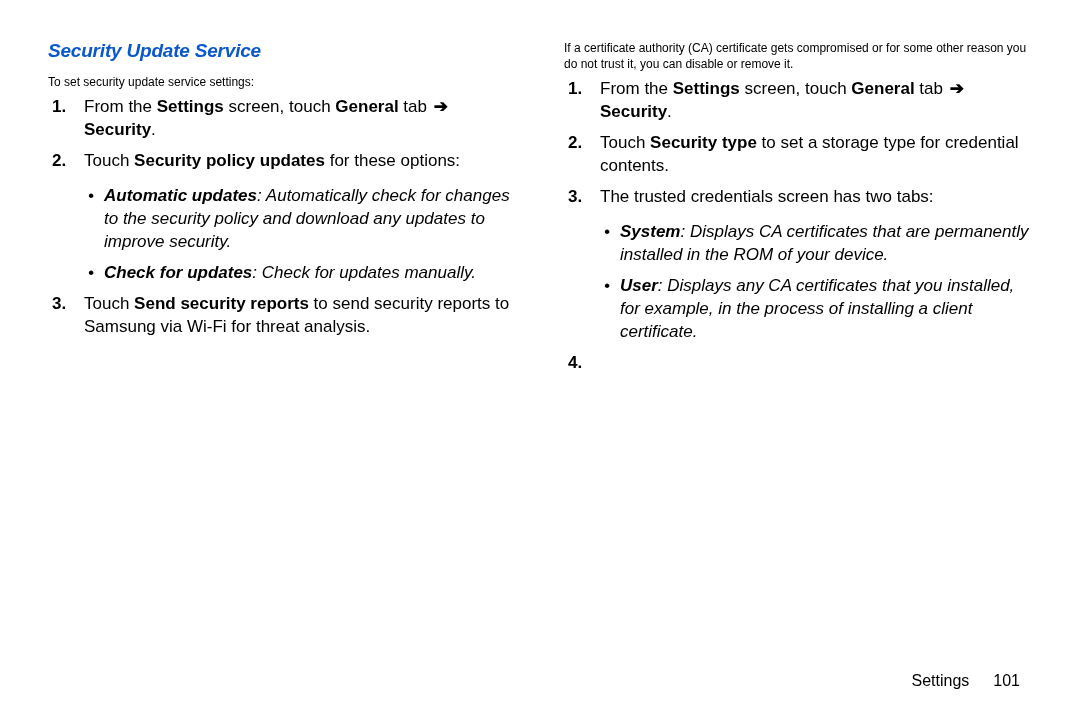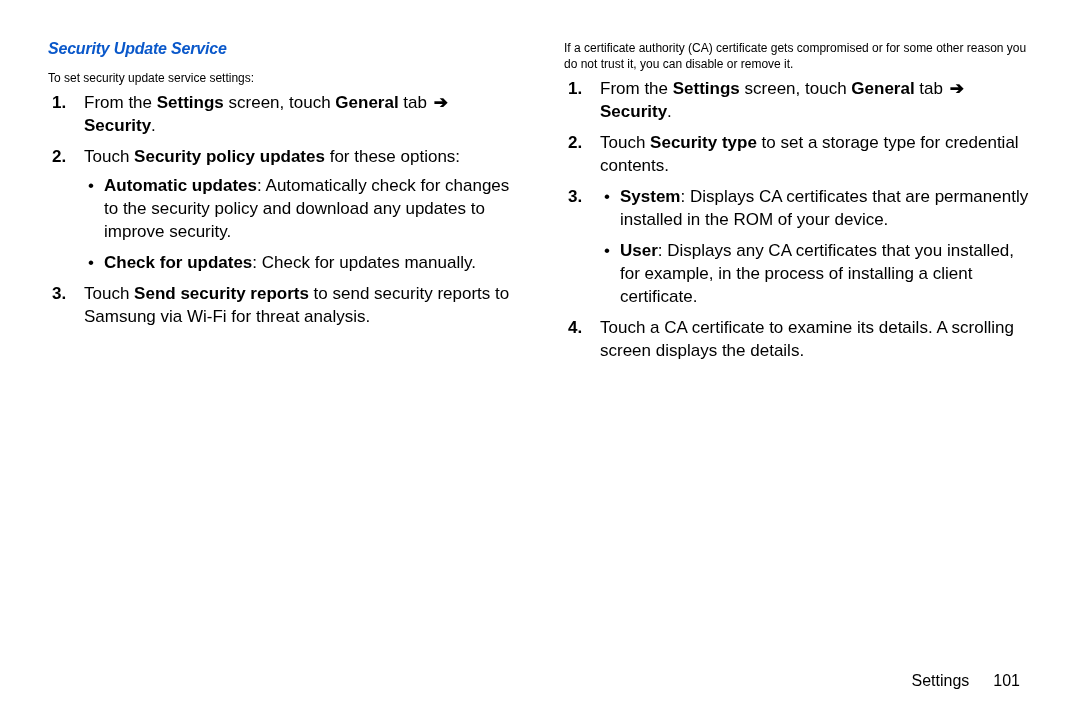--- a/index.html
+++ b/index.html
@@ -20,21 +20,21 @@
       display: flex;
       gap: 48px;
     }
     .col {
       flex: 1;
     }
     h2.section-heading {
       font-style: italic;
       font-weight: bold;
       color: #0a58ca;
-      font-size: 16px;
+      font-size: 19px;
       margin-bottom: 12px;
       letter-spacing: -0.2px;
     }
     .intro {
       font-size: 12px;
       line-height: 1.35;
       margin-bottom: 6px;
     }
     ol.numbered {
       list-style: none;
@@ -48,21 +48,22 @@
       padding-left: 12px;
     }
     ol.numbered > li > .num {
       position: absolute;
       left: -20px;
       font-weight: bold;
     }
     ul.bulleted {
       list-style: none;
       padding-left: 16px;
-      margin-top: 6px;
+      margin-top: 12px;
+      font-style: italic;
     }
     ul.bulleted > li {
       font-size: 17px;
       line-height: 1.35;
       margin-bottom: 8px;
       position: relative;
       padding-left: 4px;
     }
     ul.bulleted > li::before {
       content: "•";
@@ -135,32 +136,32 @@
         </span>
       </li>
       <li>
         <span class="num">2.</span>
         <span>
           <span>Touch </span><b>Security type</b><span> to set a storage type for credential contents.</span>
         </span>
       </li>
       <li>
         <span class="num">3.</span>
+        <p class="followup" style="margin-top:4px">The trusted credentials screen has two tabs:</p>
         <ul class="bulleted">
           <li>
             <b>System</b><span>: Displays CA certificates that are permanently installed in the ROM of your device.</span>
           </li>
           <li>
             <b>User</b><span>: Displays any CA certificates that you installed, for example, in the process of installing a client certificate.</span>
           </li>
         </ul>
       </li>
       <li>
         <span class="num">4.</span>
-        <span>Touch a CA certificate to examine its details. A scrolling screen displays the details.</span>
       </li>
     </ol>
   </div>
 
 </div>
 
 <div class="footer">
   <span class="label">Settings</span><span>101</span>
 </div>
 

